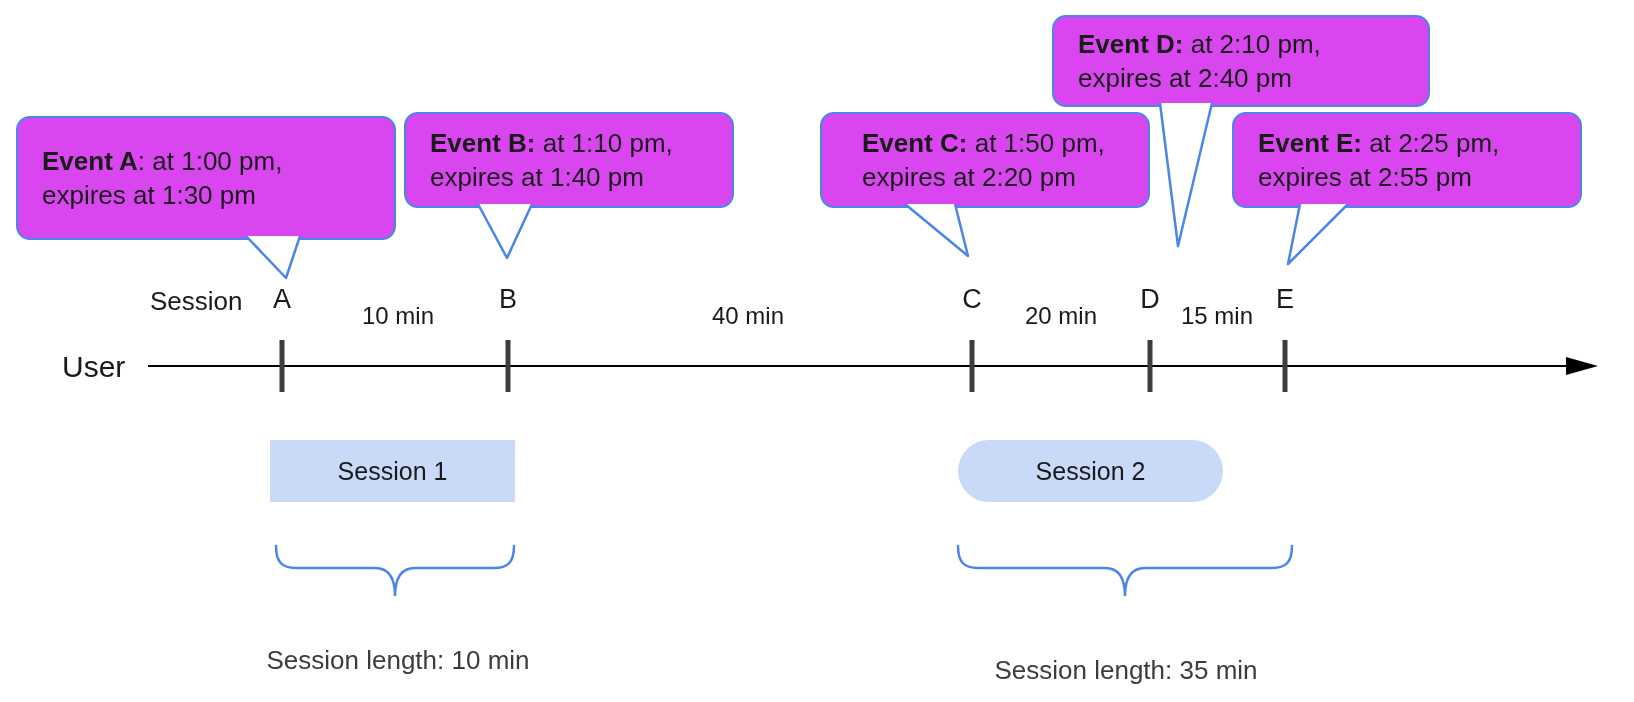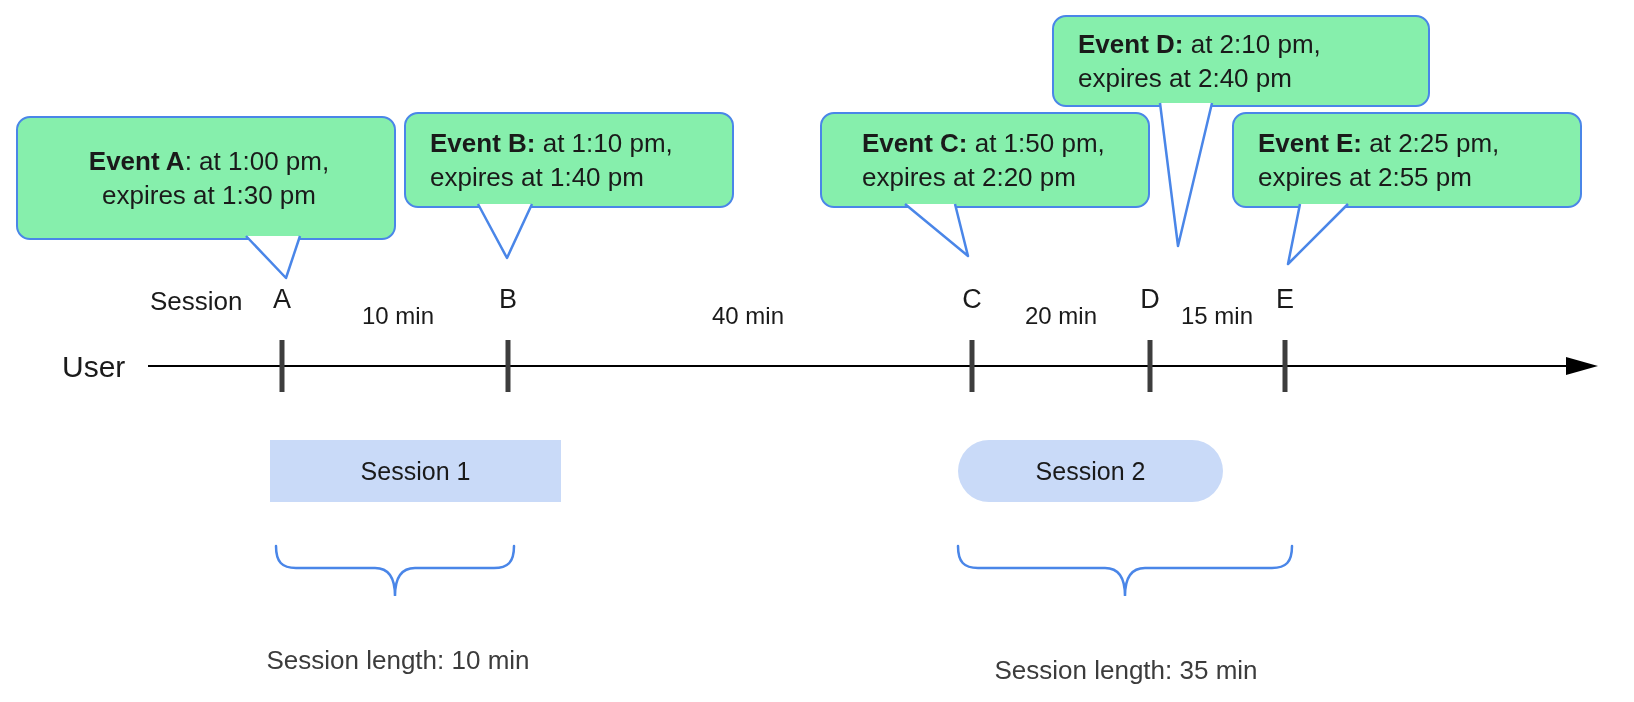--- a/index.html
+++ b/index.html
@@ -16,21 +16,21 @@
   }
   .canvas{
     position:relative;
     width:1634px;
     height:702px;
     background:#ffffff;
     overflow:hidden;
   }
   .callout{
     position:absolute;
-    background:#86efac;
+    background:#d946ef;
     border:2.5px solid var(--accent);
     border-radius:14px;
     display:flex;
     flex-direction:column;
     justify-content:center;
     padding:0 18px 0 24px;
     font-size:26px;
     line-height:34px;
     z-index:2;
   }
@@ -69,21 +69,21 @@
     font-size:26px;
     color:#3c3c3c;
     white-space:nowrap;
   }
 </style>
 </head>
 <body>
 
 <div class="canvas">
 
-  <div class="callout" style="left:16px; top:116px; width:380px; height:124px;text-align:center;">
+  <div class="callout" style="left:16px; top:116px; width:380px; height:124px;">
     <div><span class="b">Event A</span><span>: at 1:00 pm,</span></div>
     <div>expires at 1:30 pm</div>
   </div>
 
   <div class="callout" style="left:404px; top:112px; width:330px; height:96px;">
     <div><span class="b">Event B:</span><span> at 1:10 pm,</span></div>
     <div>expires at 1:40 pm</div>
   </div>
 
   <div class="callout" style="left:820px; top:112px; width:330px; height:96px;padding-left:40px;">
@@ -108,21 +108,21 @@
   <div class="letter" style="left:508px;">B</div>
   <div class="letter" style="left:972px;">C</div>
   <div class="letter" style="left:1150px;">D</div>
   <div class="letter" style="left:1285px;">E</div>
 
   <div class="interval" style="left:398px;">10 min</div>
   <div class="interval" style="left:748px;">40 min</div>
   <div class="interval" style="left:1061px;">20 min</div>
   <div class="interval" style="left:1217px;">15 min</div>
 
-  <div class="session-box" style="left:270px; width:291px;">
+  <div class="session-box" style="left:270px; width:245px;">
     <span>Session 1</span>
   </div>
   <div class="session-box" style="left:958px; width:265px;border-radius:31px;">
     <span>Session 2</span>
   </div>
 
   <div class="session-length" style="left:398px;text-align:center;">Session length: 10 min</div>
   <div class="session-length" style="left:1126px;margin-top:10px;">Session length: 35 min</div>
 
   <svg class="overlay" width="1634" height="702" viewBox="0 0 1634 702" aria-hidden="true">

